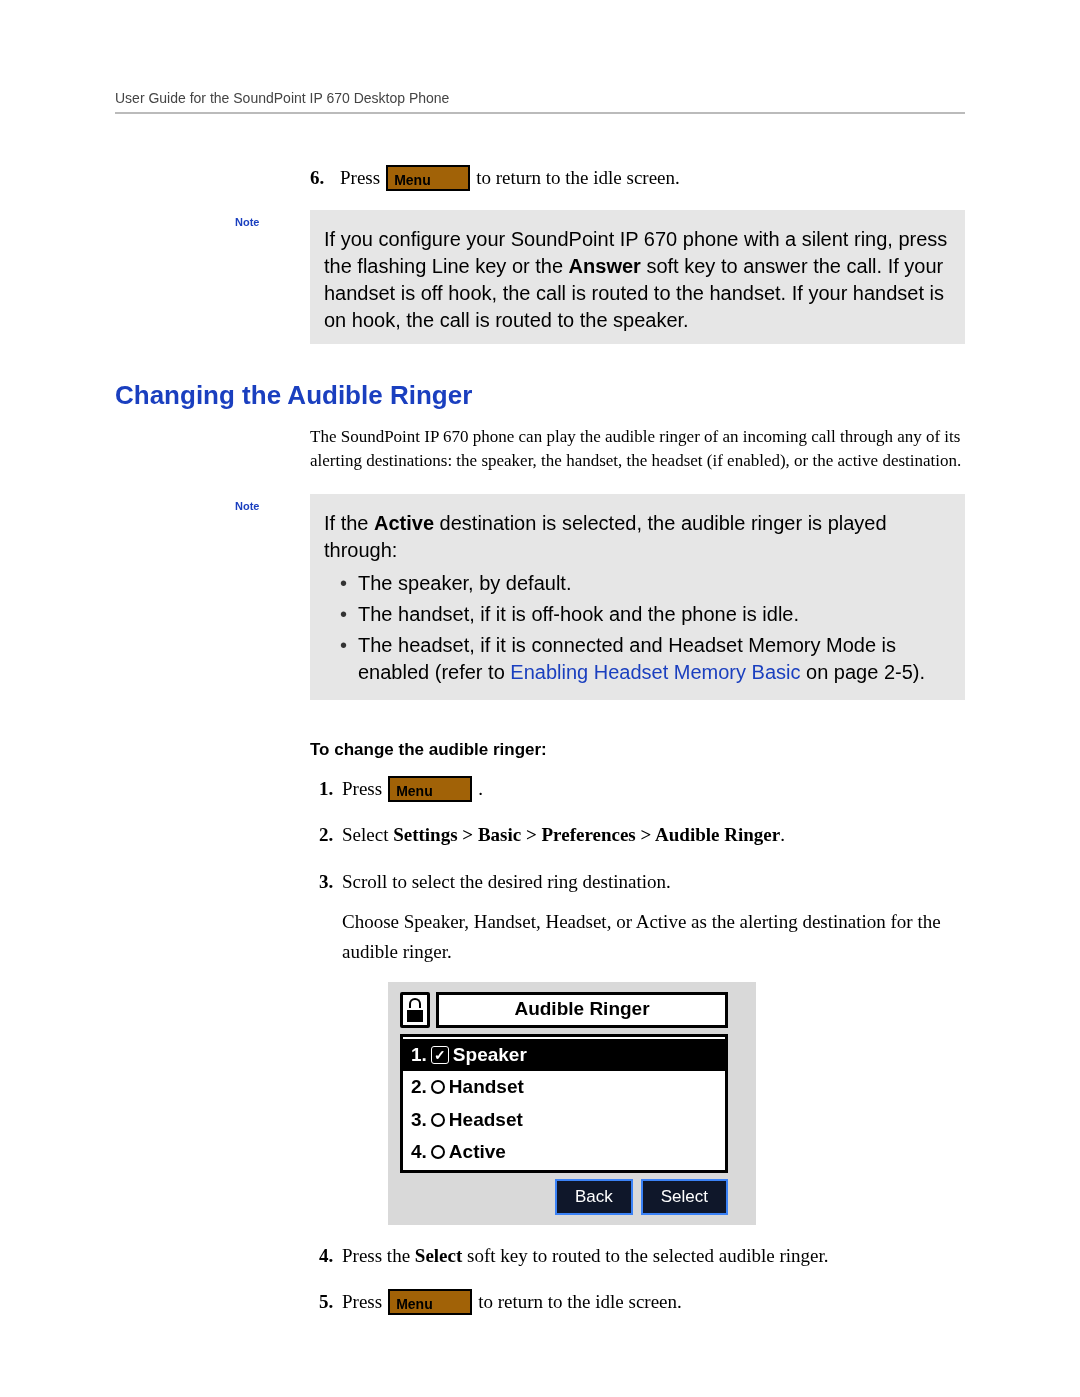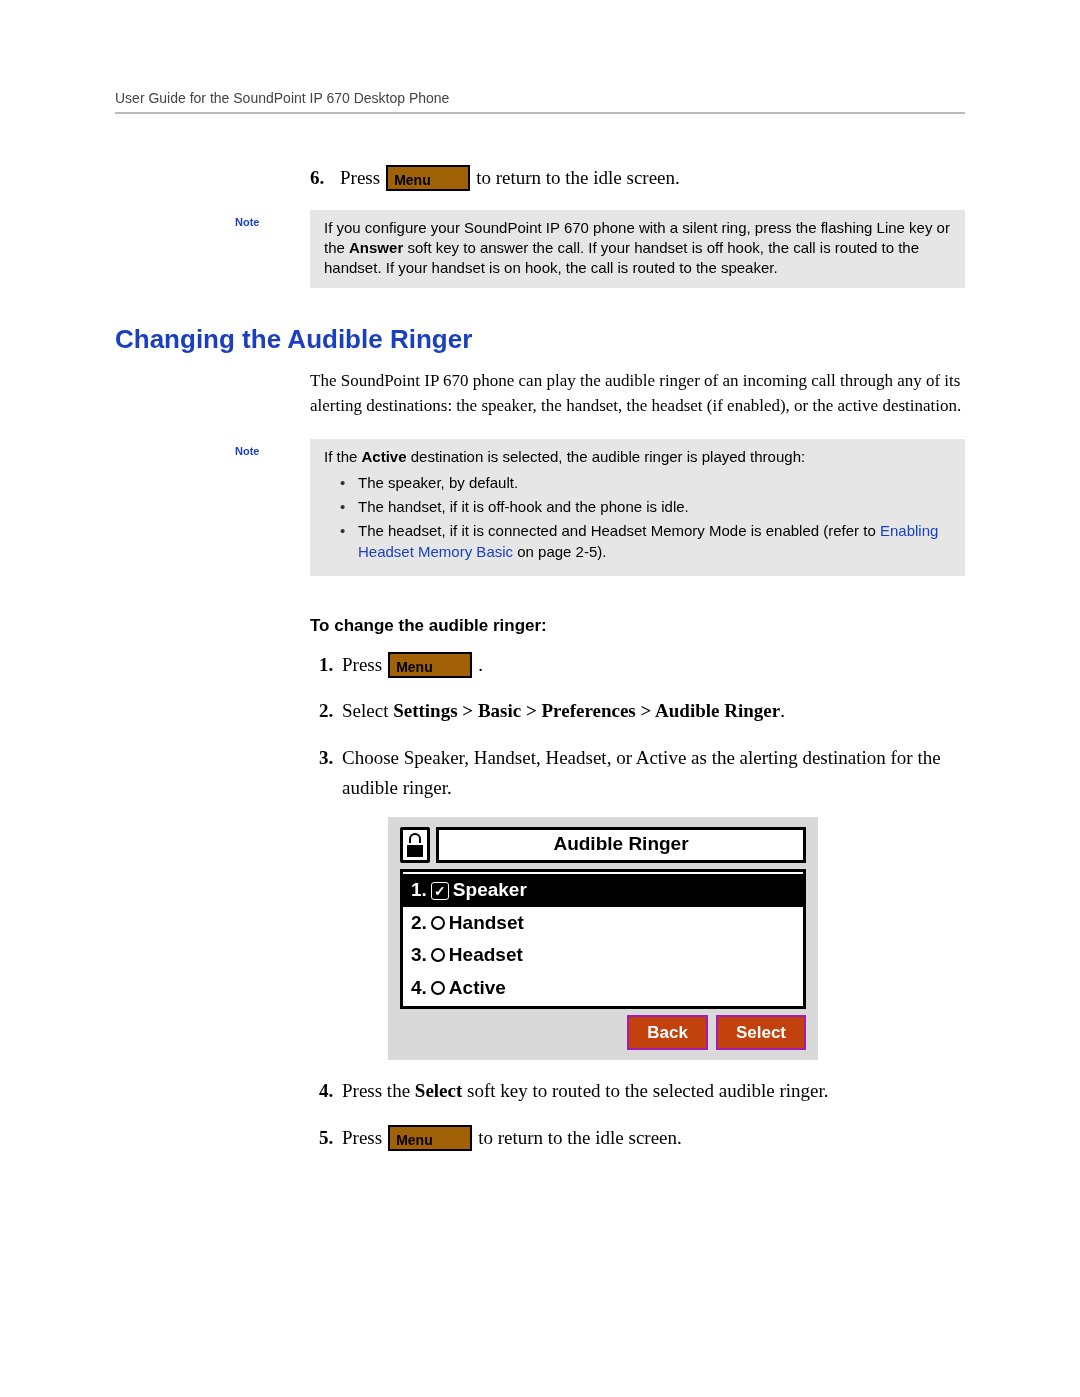--- a/index.html
+++ b/index.html
@@ -72,23 +72,23 @@
     box-sizing: border-box;
     color: #1a3fbf;
     font-weight: bold;
     font-family: Arial, Helvetica, sans-serif;
     font-size: 11px;
     padding-top: 6px;
   }
   .note-box {
     flex: 1 1 auto;
     background: #e6e6e6;
-    padding: 8px 14px 10px 14px;
-    font-family: Arial, Helvetica, sans-serif;
-    font-size: 15px;
+    padding: 16px 14px 10px 14px;
+    font-family: Arial, Helvetica, sans-serif;
+    font-size: 20px;
     line-height: 1.35;
   }
   .note-box ul {
     margin: 6px 0 0 0;
     padding-left: 30px;
   }
   .note-box li {
     list-style: none;
     position: relative;
     padding-left: 4px;
@@ -142,22 +142,22 @@
     gap: 6px;
   }
   .step-cont {
     margin-top: 10px;
   }
   .lcd-wrap {
     margin: 14px 0 14px 46px;
   }
   .lcd {
     background: #d9d9d9;
-    width: 430px;
-    padding: 10px 12px 10px 12px;
+    width: 368px;
+    padding: 10px 28px 10px 12px;
     font-family: Arial, Helvetica, sans-serif;
     box-sizing: border-box;
   }
   .lcd-header {
     display: flex;
     align-items: stretch;
     gap: 6px;
     margin-bottom: 6px;
   }
   .lcd-lock {
@@ -228,26 +228,26 @@
     border-radius: 50%;
     box-sizing: border-box;
   }
   .lcd-softkeys {
     display: flex;
     justify-content: flex-end;
     gap: 8px;
     margin-top: 6px;
   }
   .softkey {
-    background: #c2410c;
+    background: #0f172a;
     color: #fff;
-    font-weight: bold;
+    font-weight: normal;
     font-size: 17px;
     padding: 2px 18px;
-    border: 2px solid #a21caf;
+    border: 2px solid #3b82f6;
   }
   .page-num {
     font-family: Arial, Helvetica, sans-serif;
     font-size: 13px;
     color: #444;
     margin-top: 70px;
   }
   b { font-weight: bold; }
 </style>
 </head>
@@ -303,20 +303,21 @@
         <span class="step-block">
           <span>Press</span>
           <span class="menu-btn">Menu</span>
           <span>.</span>
         </span>
       </li>
       <li>
         <span>Select </span><b>Settings &gt; Basic &gt; Preferences &gt; Audible Ringer</b><span>.</span>
       </li>
       <li>
+        <span>Scroll to select the desired ring destination.</span>
         <div class="step-cont">Choose Speaker, Handset, Headset, or Active as the alerting destination for the audible ringer.</div>
 
         <div class="lcd-wrap">
           <div class="lcd">
             <div class="lcd-header">
               <div class="lcd-lock"></div>
               <div class="lcd-title">Audible Ringer</div>
             </div>
             <div class="lcd-list">
               <div class="row selected">

